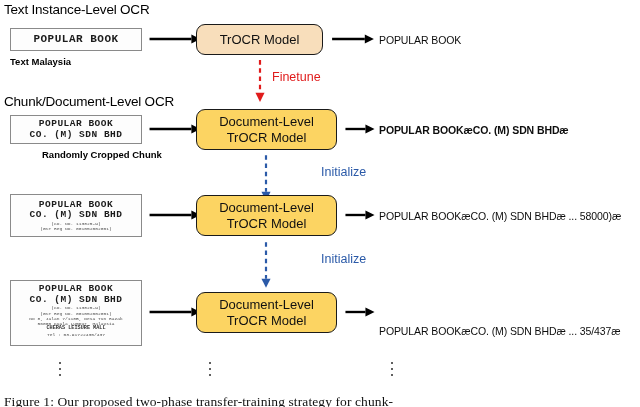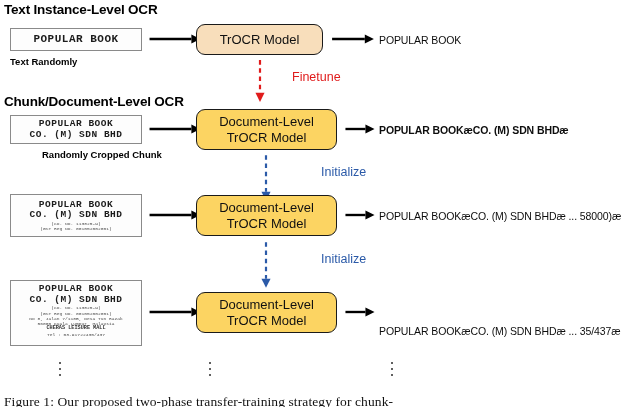--- a/index.html
+++ b/index.html
@@ -18,21 +18,21 @@
   .stage {
     position: absolute;
     left: 0; top: 0;
     width: 640px; height: 407px;
   }
   .abs { position: absolute; }
 
   
   .section-heading {
     font-family: "Liberation Sans", sans-serif;
-    font-weight: bold;
+    font-weight: normal;
     font-size: 13.5px;
     letter-spacing: -0.2px;
     white-space: nowrap;
     color: #000;
   }
 
   
   .receipt {
     background: #fdfdfd;
     border: 1.2px solid #8a8a8a;
@@ -97,21 +97,21 @@
   
   .h-arrow { height: 10px; }
   .v-arrow { width: 10px; }
 
   
   .transfer-label {
     font-family: "Liberation Sans", sans-serif;
     font-size: 12.5px;
     white-space: nowrap;
   }
-  .transfer-label.finetune { color: #e01b1b; margin-left: 20px; }
+  .transfer-label.finetune { color: #e01b1b; }
   .transfer-label.initialize { color: #2b5aa8; margin-left: 44px; }
 
   
   .vdots {
     font-family: "Liberation Serif", serif;
     font-size: 17px;
     color: #2b2b2b;
     line-height: 1;
     letter-spacing: 0;
   }
@@ -136,21 +136,21 @@
 </head>
 <body>
 
 <div class="stage">
 
   <div class="abs section-heading" style="left:4px; top:2px;">Text Instance-Level OCR</div>
 
   <div class="abs receipt" style="left:10px; top:28px; width:132px; height:23px;">
     <div class="big" style="font-size:11px;">POPULAR  BOOK</div>
   </div>
-  <div class="abs caption-label" style="left:10px; top:56px;">Text Randomly</div>
+  <div class="abs caption-label" style="left:10px; top:56px;">Text Malaysia</div>
 
   <svg class="abs h-arrow" style="left:147px; top:34px;" width="56" height="11" viewBox="0 0 56 11">
     <line x1="0" y1="5.5" x2="46" y2="5.5" stroke="#000" stroke-width="2.6"></line>
     <polygon points="46,0.5 56,5.5 46,10.5" fill="#000"></polygon>
   </svg>
 
   <div class="abs model-box" style="left:196px; top:24px; width:127px; height:31px; background:#f8debb;">
     <span>TrOCR Model</span>
   </div>
 

